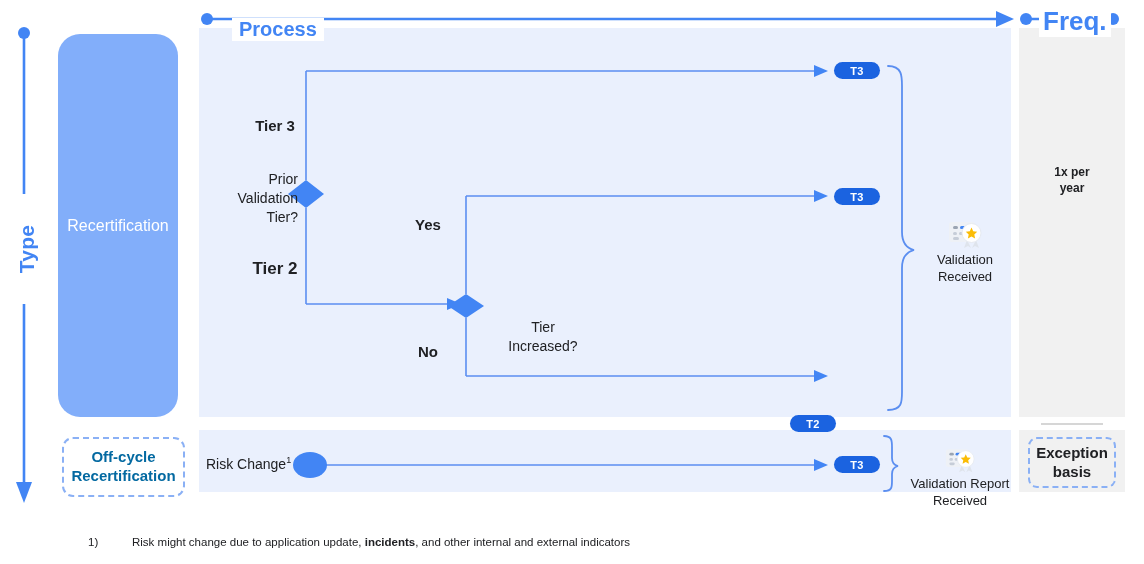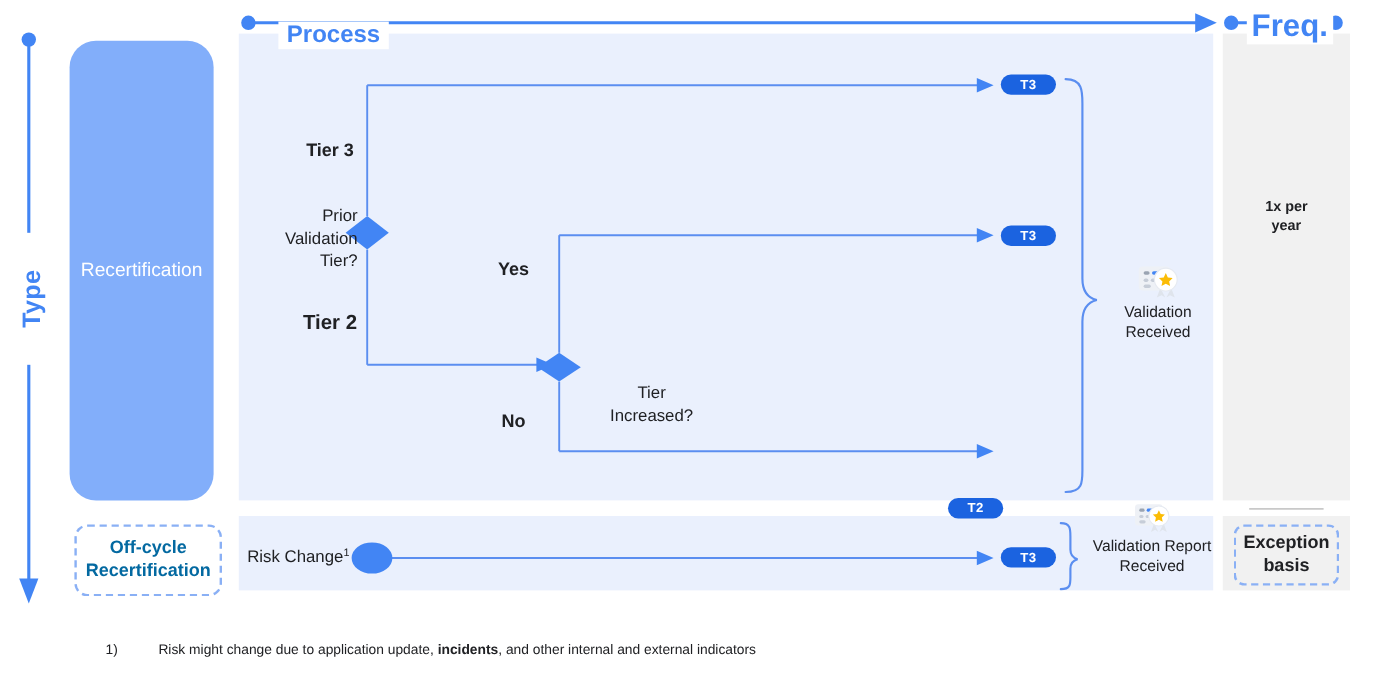--- a/index.html
+++ b/index.html
@@ -176,21 +176,21 @@
     letter-spacing: .3px;
   }
   .badge-t3a { left: 834px; top: 62px; }
   .badge-t3b { left: 834px; top: 188px; }
   .badge-t2  { left: 790px; top: 367px; margin-top: 48px; }
   .badge-t3c { left: 834px; top: 456px; }
 
   
   .result-grp { position: absolute; text-align: center; }
   .res-main { left: 910px; top: 216px; width: 110px; }
-  .res-off  { left: 898px; top: 415px; width: 124px; }
+  .res-off  { left: 898px; top: 444px; width: 124px; }
   .res-label {
     color: #202124;
     font-size: 13px;
     line-height: 1.3;
     margin-top: 2px;
   }
   .res-icon { display: block; margin: 0 auto; }
 
   
   .footnote {

